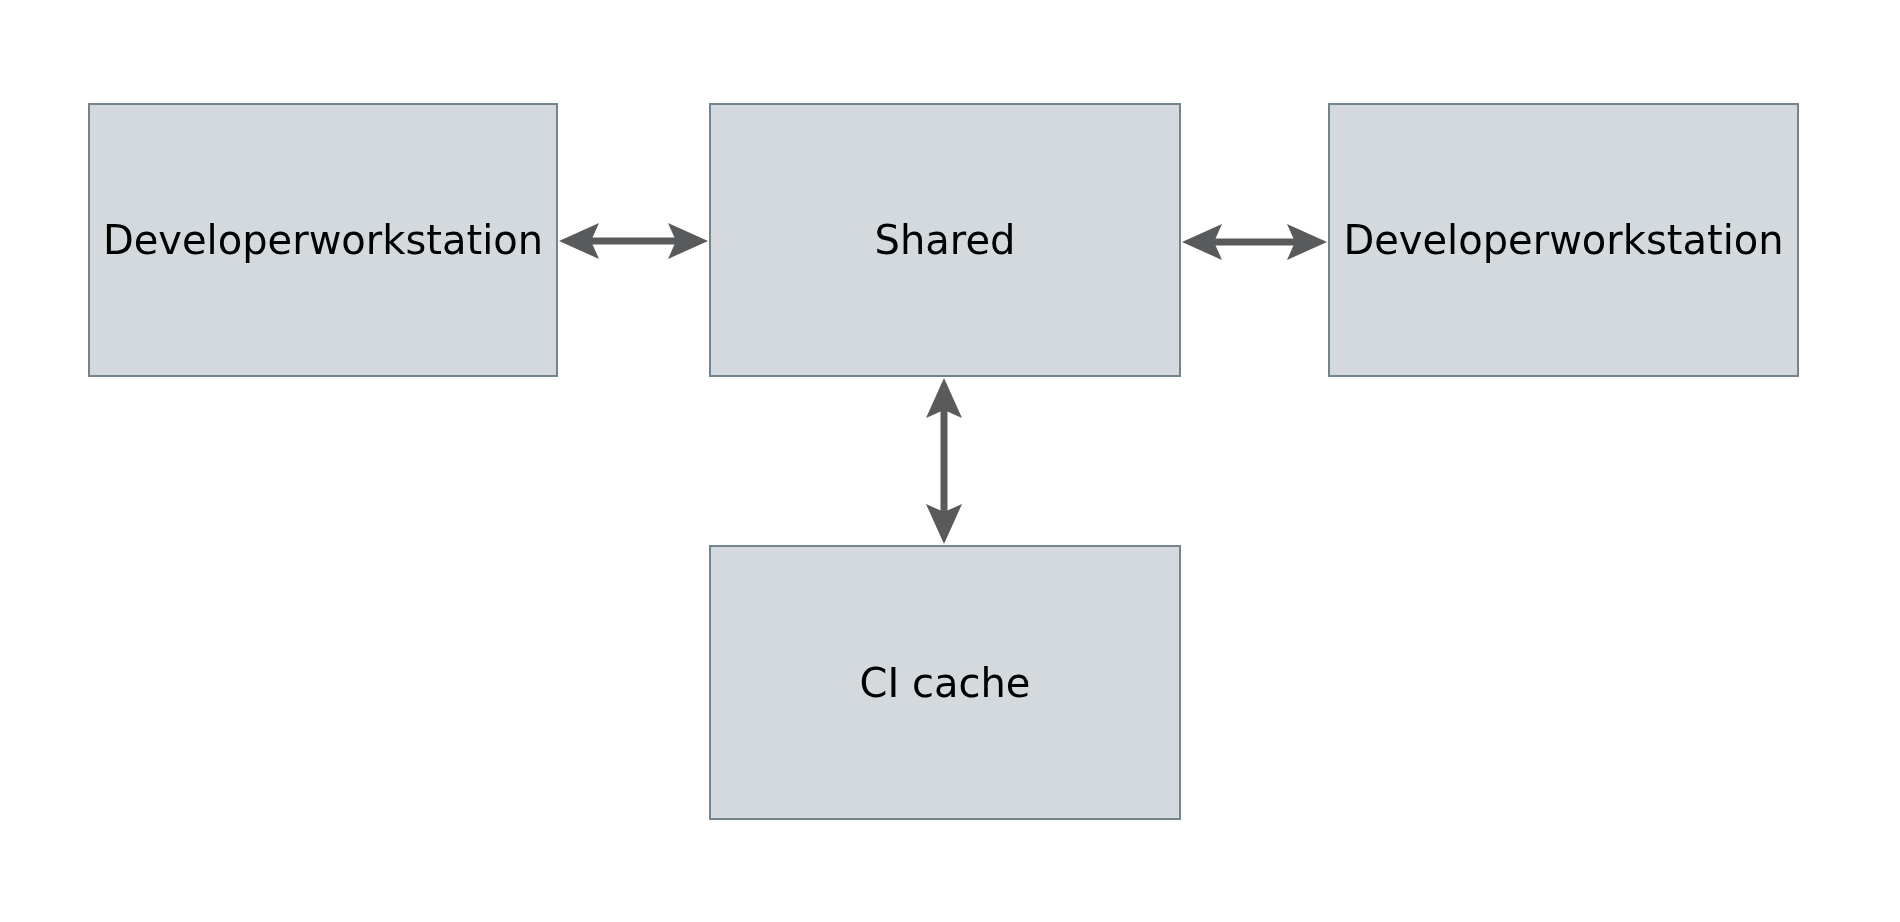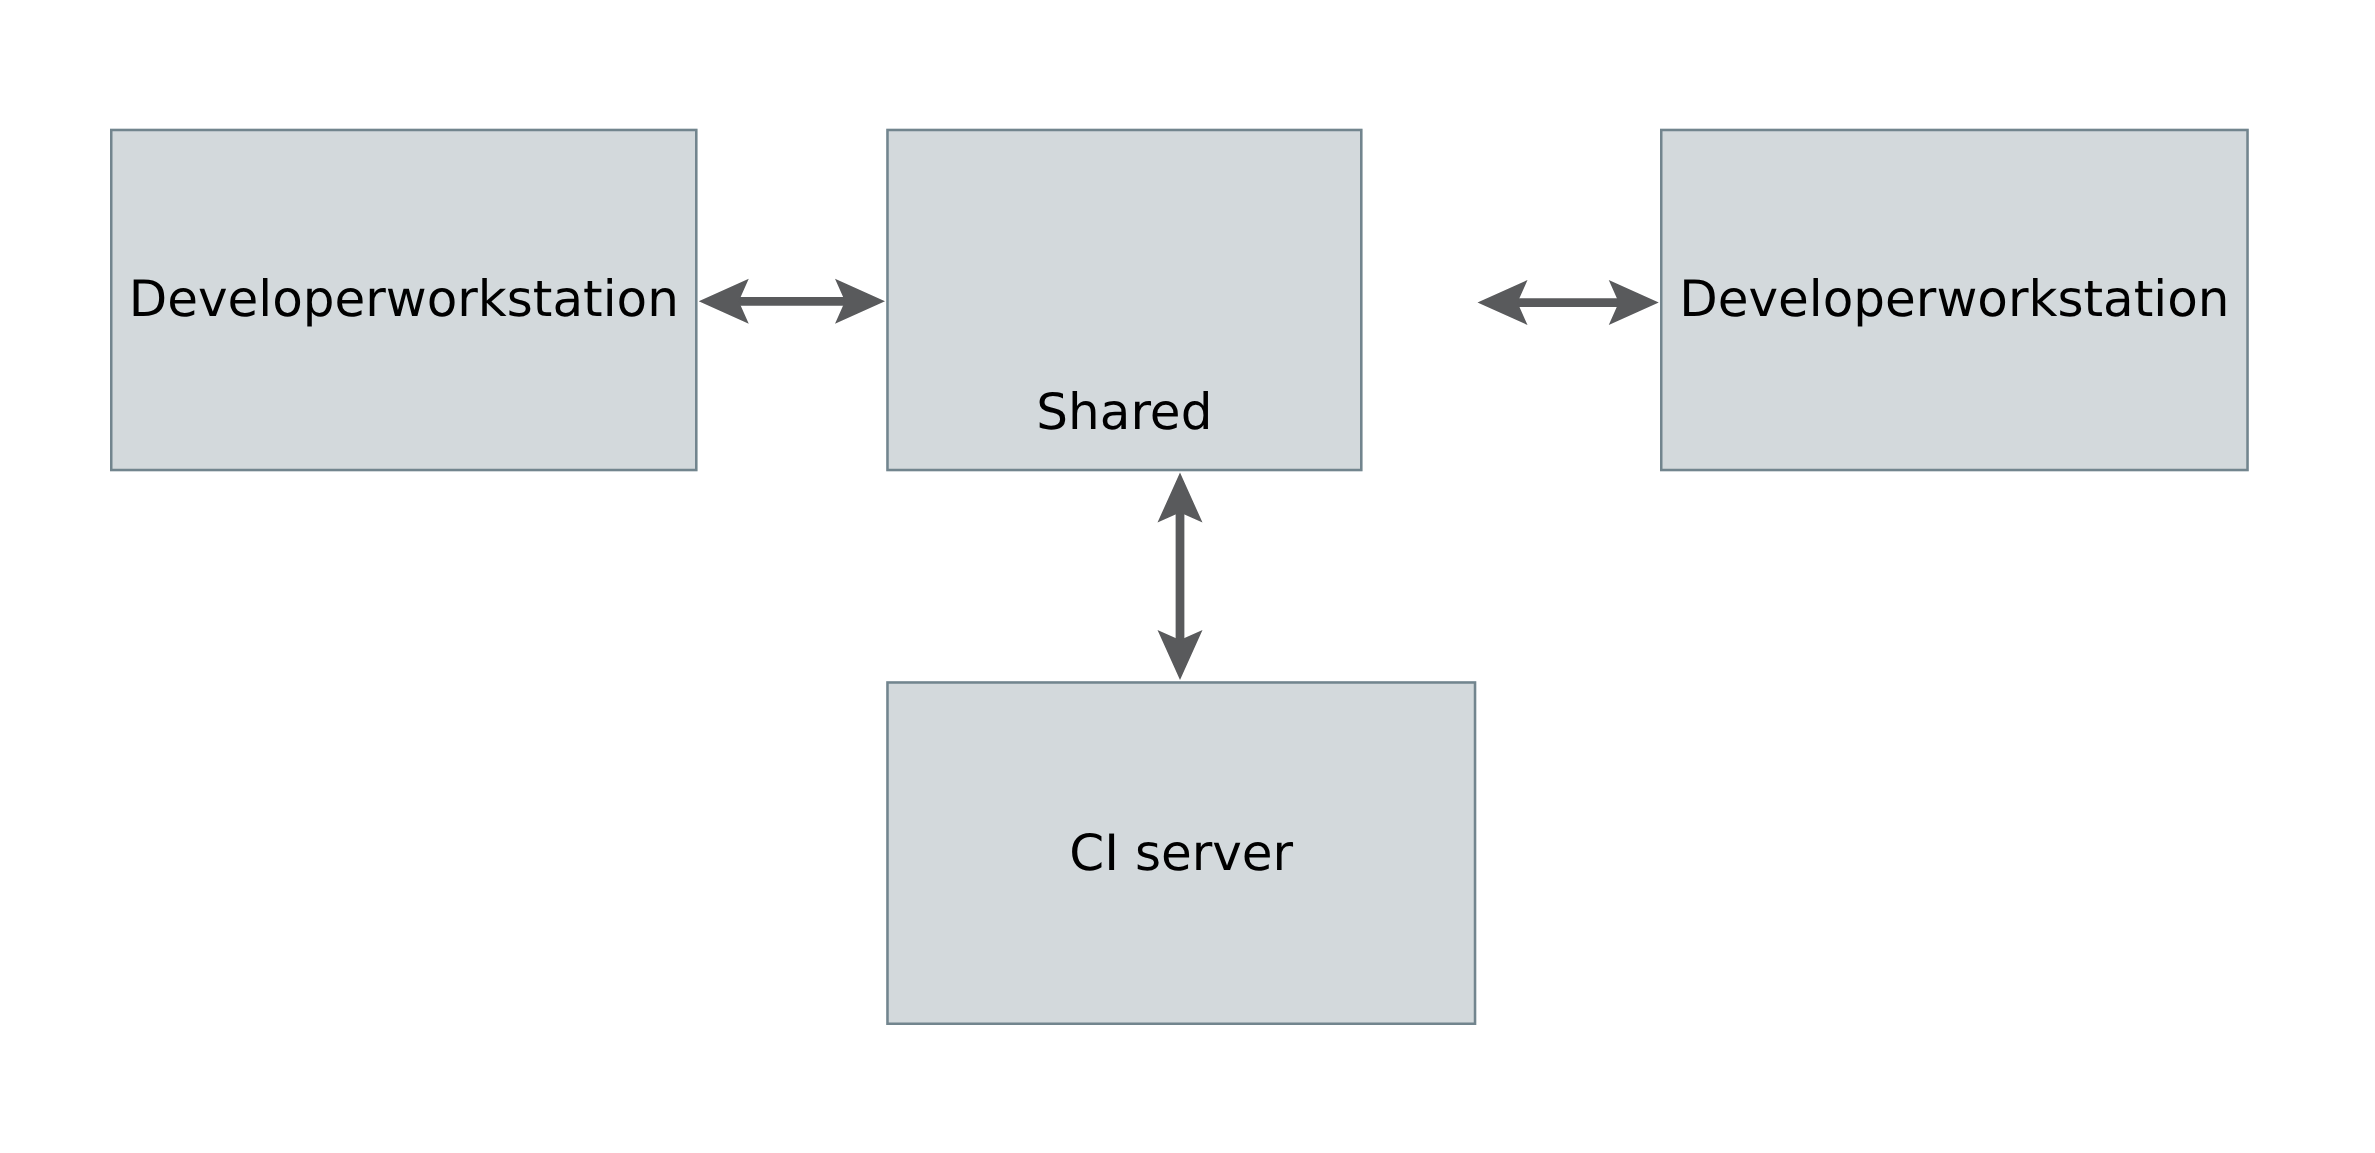--- a/index.html
+++ b/index.html
@@ -29,21 +29,21 @@
     flex-direction: row;
     align-items: center;
     justify-content: center;
     text-align: center;
     color: var(--color-text);
     font-size: 40px;
     line-height: 90px;
   }
   .node .line { display: block; white-space: nowrap; }
   #node-dev-left   { left: 88px;   top: 103px; width: 470px; height: 274px; }
-  #node-shared     { left: 709px;  top: 103px; width: 381px; height: 274px; align-items: flex-end; }
+  #node-shared     { left: 709px;  top: 103px; width: 472px; height: 274px; }
   #node-dev-right  { left: 1328px; top: 103px; width: 471px; height: 274px; }
   #node-ci         { left: 709px;  top: 545px; width: 472px; height: 275px; }
   .arrow { position: absolute; }
   #arrow-left   { left: 558px;  top: 206px; }
   #arrow-right  { left: 1181px; top: 207px; }
   #arrow-down   { left: 909px;  top: 377px; }
   .arrow path { fill: var(--color-arrow); }
   .arrow line { stroke: var(--color-arrow); stroke-width: 7; }
 </style>
 </head>
@@ -59,21 +59,21 @@
   <div class="node" id="node-shared">
     <span class="line">Shared</span>
   </div>
 
   <div class="node" id="node-dev-right">
     <span class="line">Developer</span>
     <span class="line">workstation</span>
   </div>
 
   <div class="node" id="node-ci">
-    <span class="line">CI server</span>
+    <span class="line">CI cache</span>
   </div>
 
   <svg class="arrow" id="arrow-left" width="151" height="70" viewBox="0 0 151 70" aria-hidden="true">
     <line x1="30" y1="35" x2="121" y2="35"></line>
     <path d="M1,35 L41,17 L33,35 L41,53 Z"></path>
     <path d="M150,35 L110,17 L118,35 L110,53 Z"></path>
   </svg>
 
   <svg class="arrow" id="arrow-right" width="147" height="70" viewBox="0 0 147 70" aria-hidden="true">
     <line x1="30" y1="35" x2="117" y2="35"></line>

